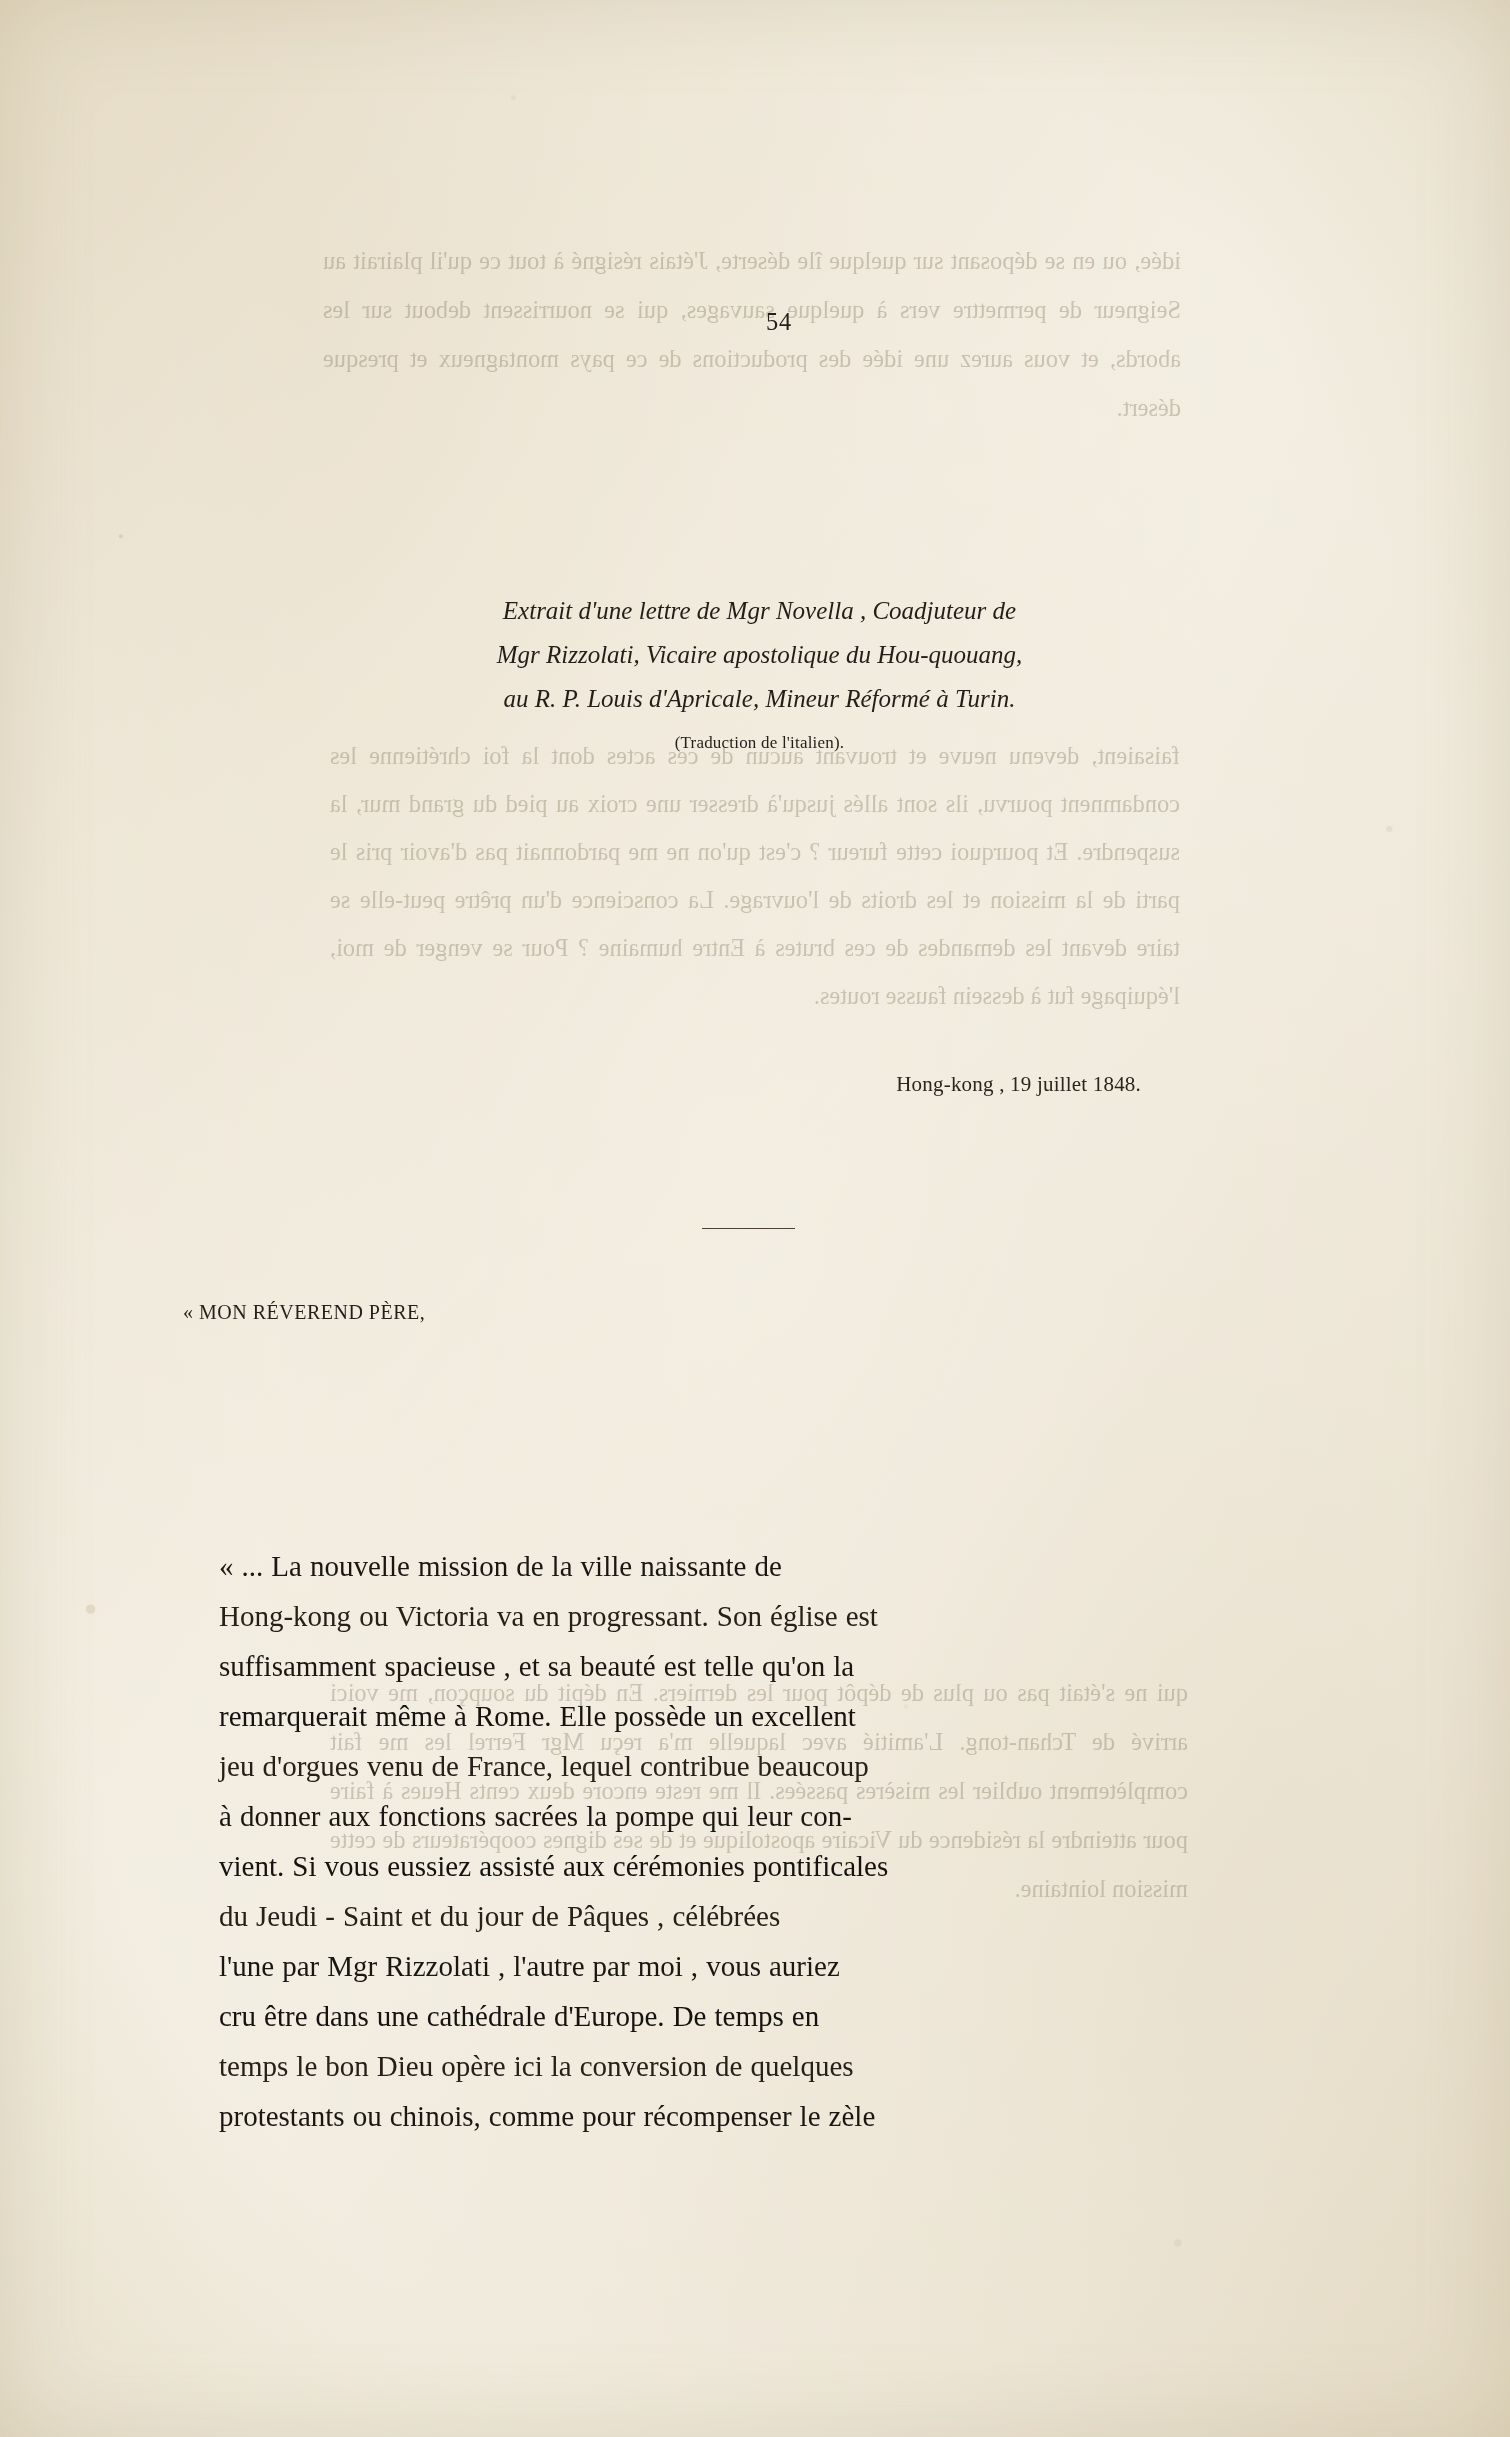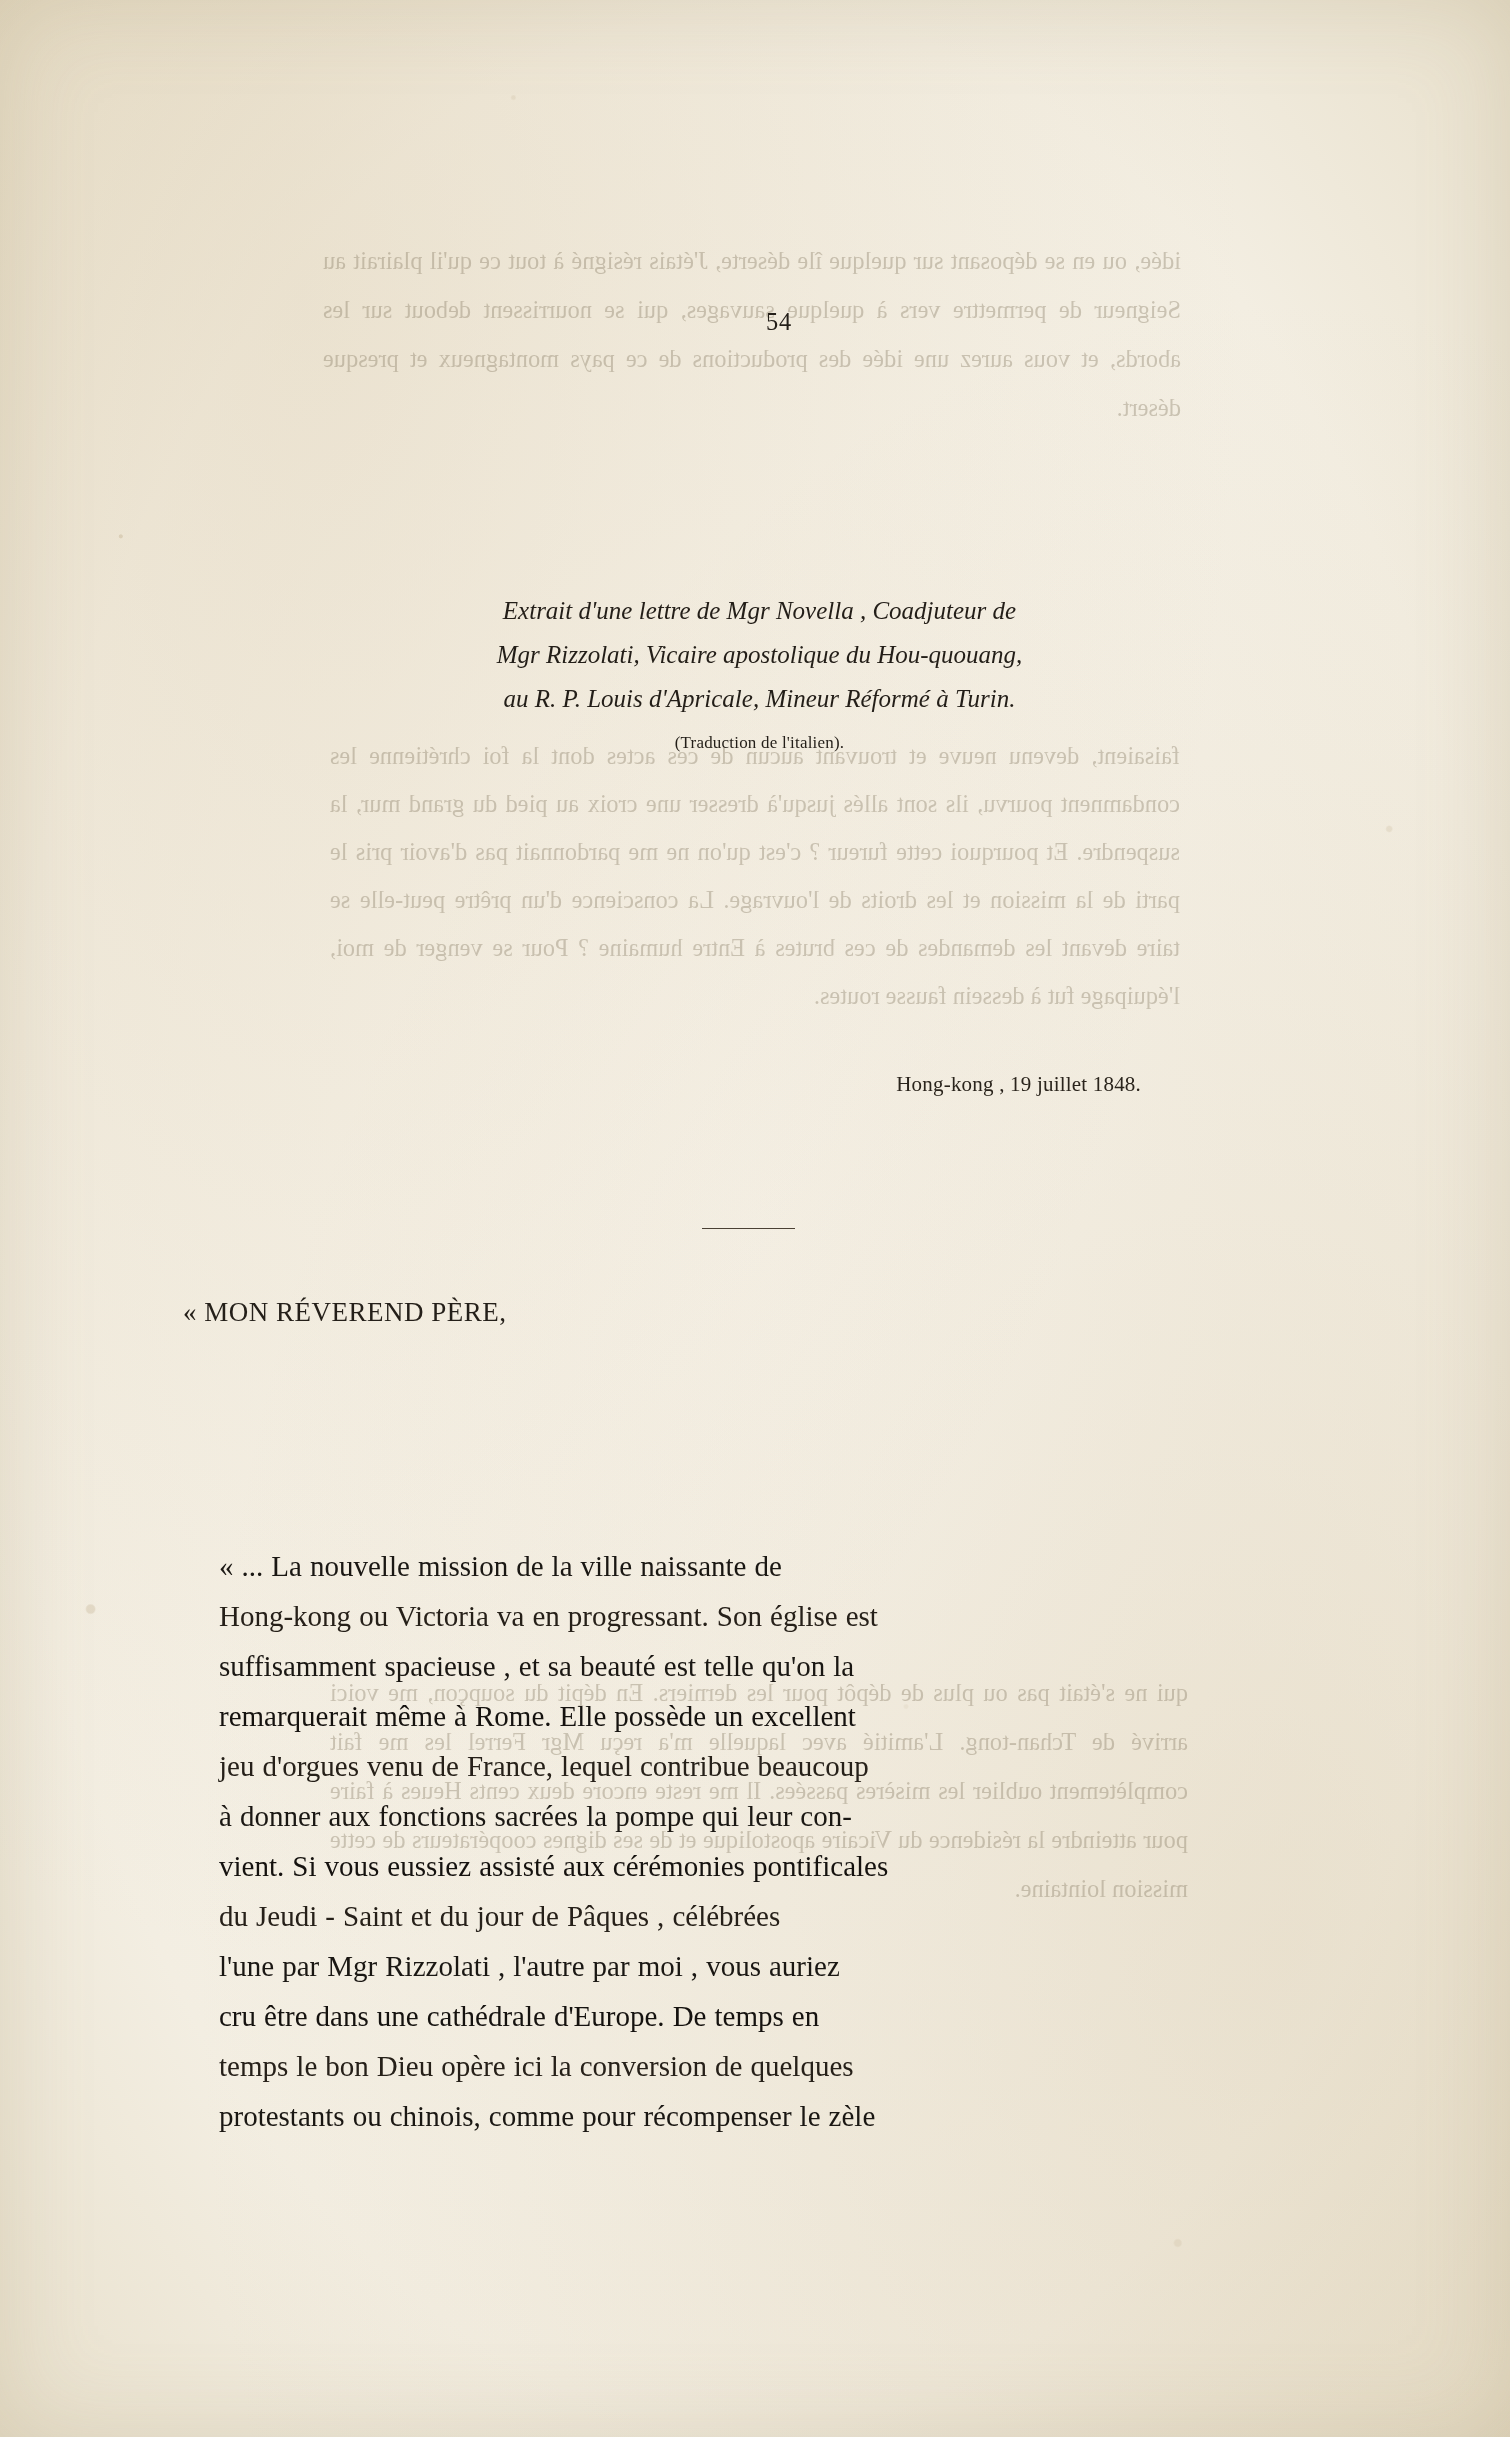--- a/index.html
+++ b/index.html
@@ -135,21 +135,21 @@
   .salutation {
     position: absolute;
     top: 1297px;
     left: 183px;
     font-size: 24.4px;
     letter-spacing: 0.5px;
     color: #241f19;
   }
   .salutation .sc {
     font-variant: small-caps;
-    font-size: 27px;
+    font-size: 20px;
     text-align: right;
   }
 
   .body-text {
     position: absolute;
     top: 1541px;
     left: 219px;
     width: 1078px;
     font-size: 29px;
     line-height: 50px;

